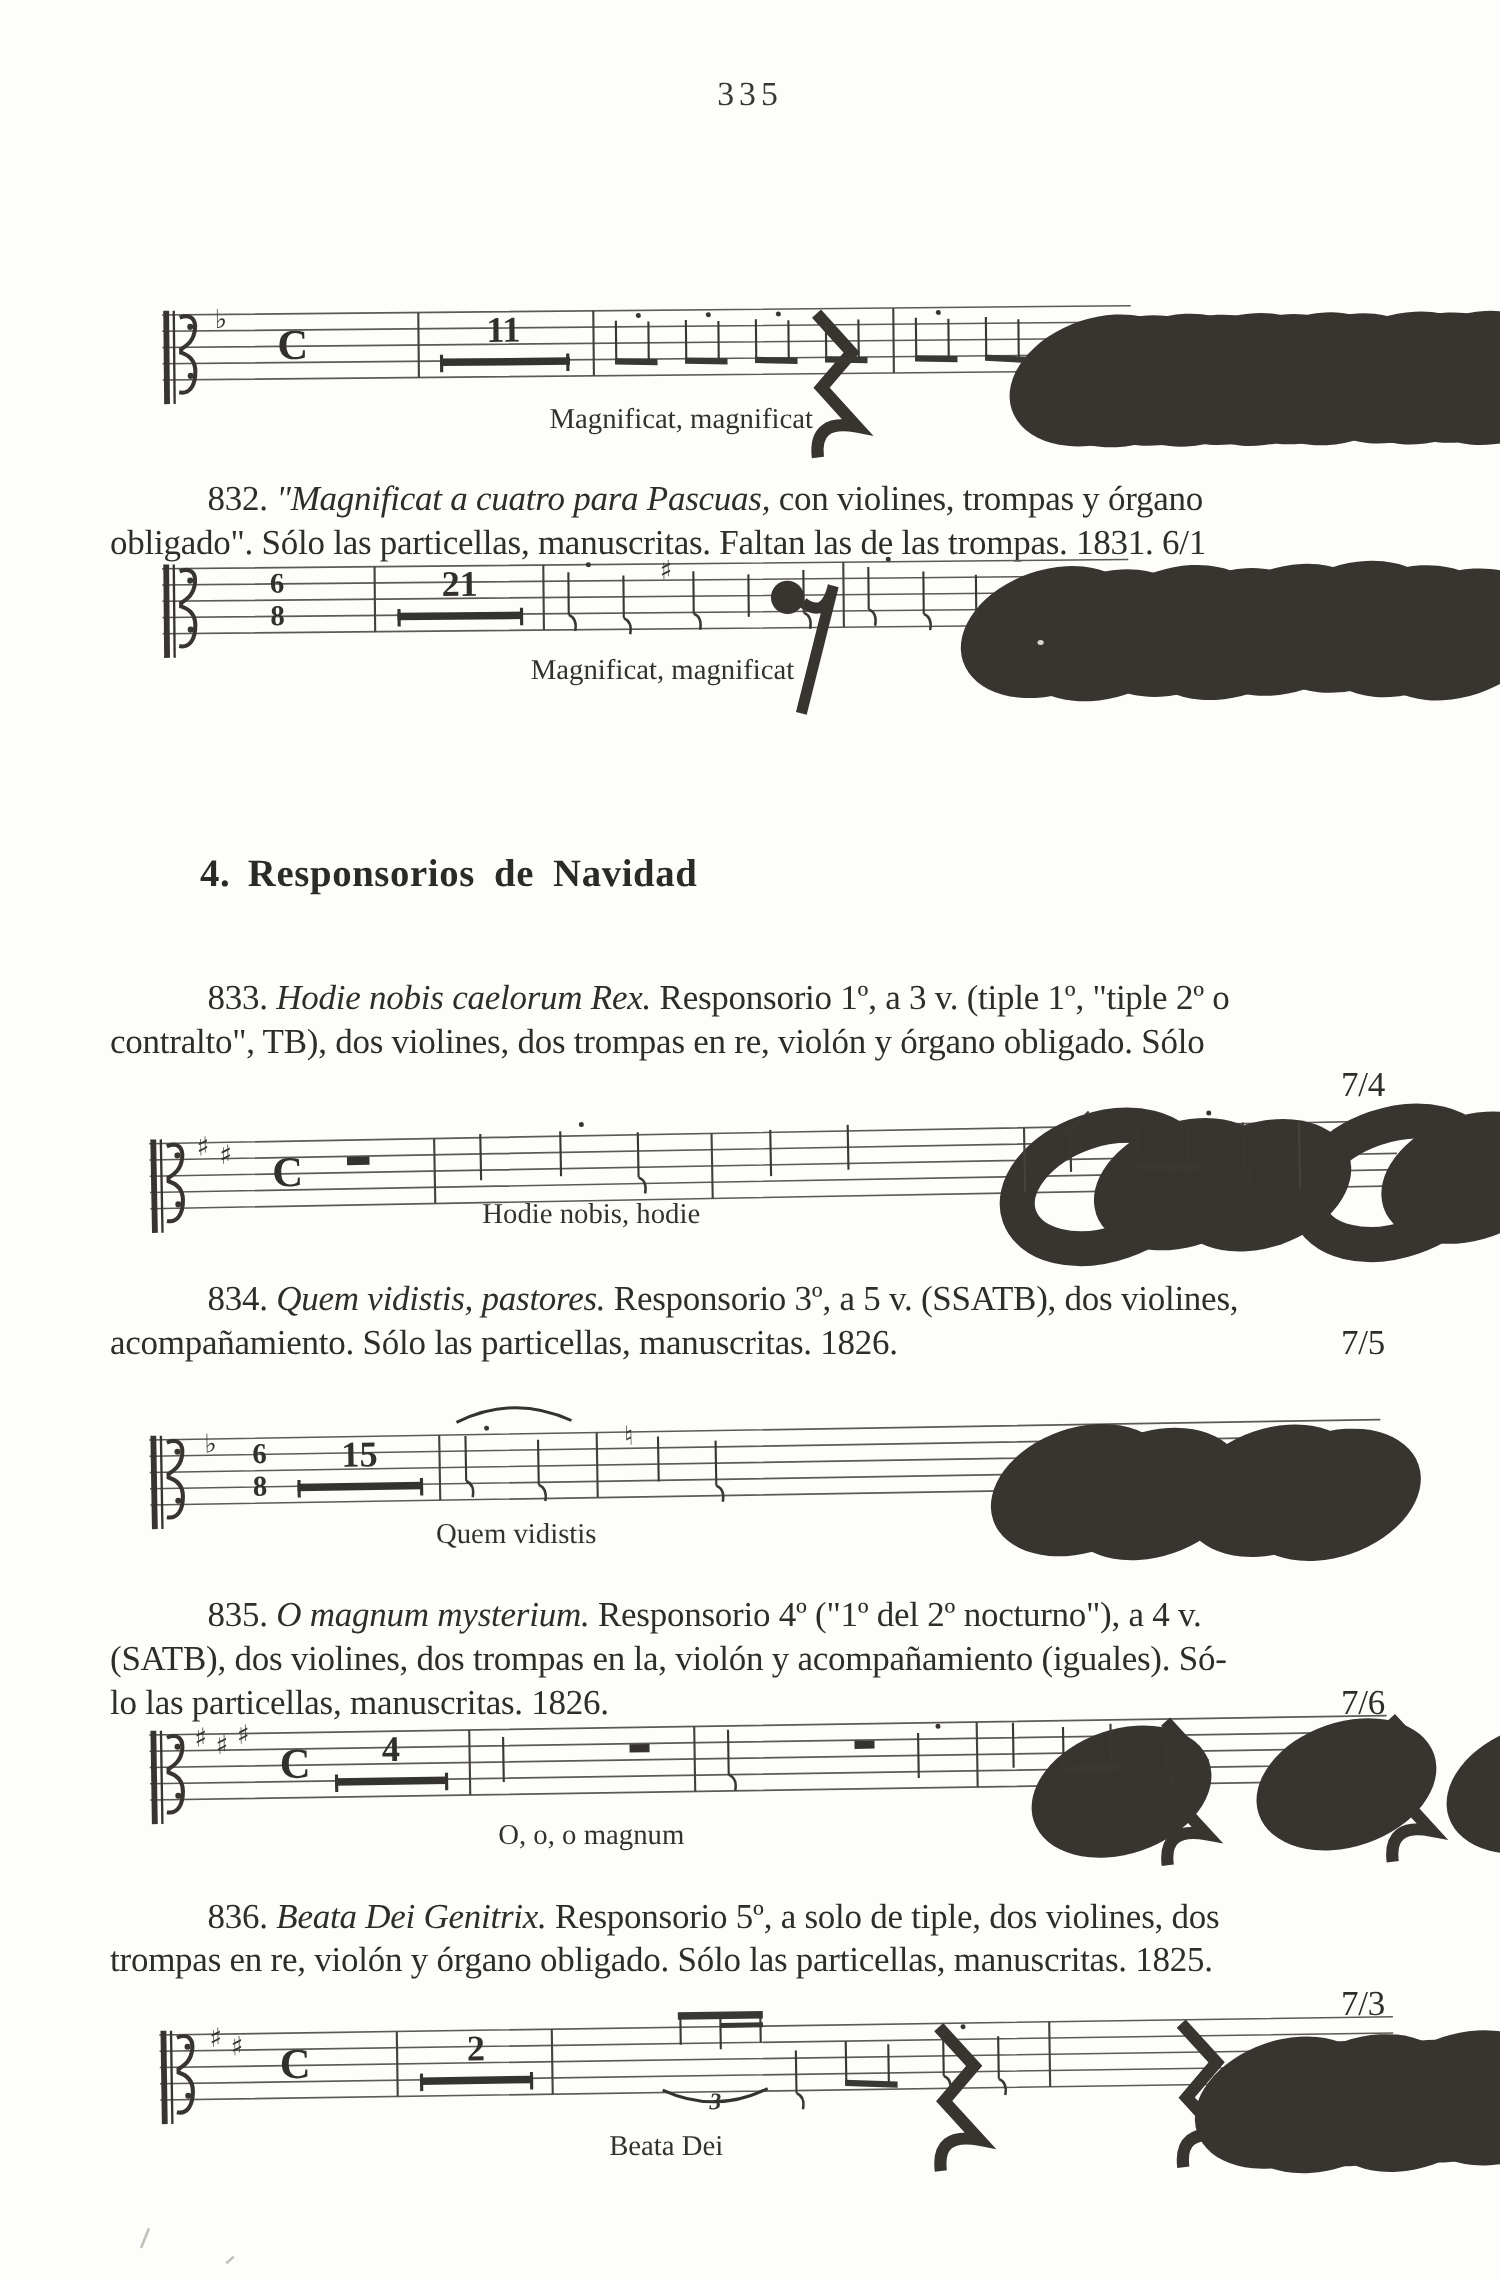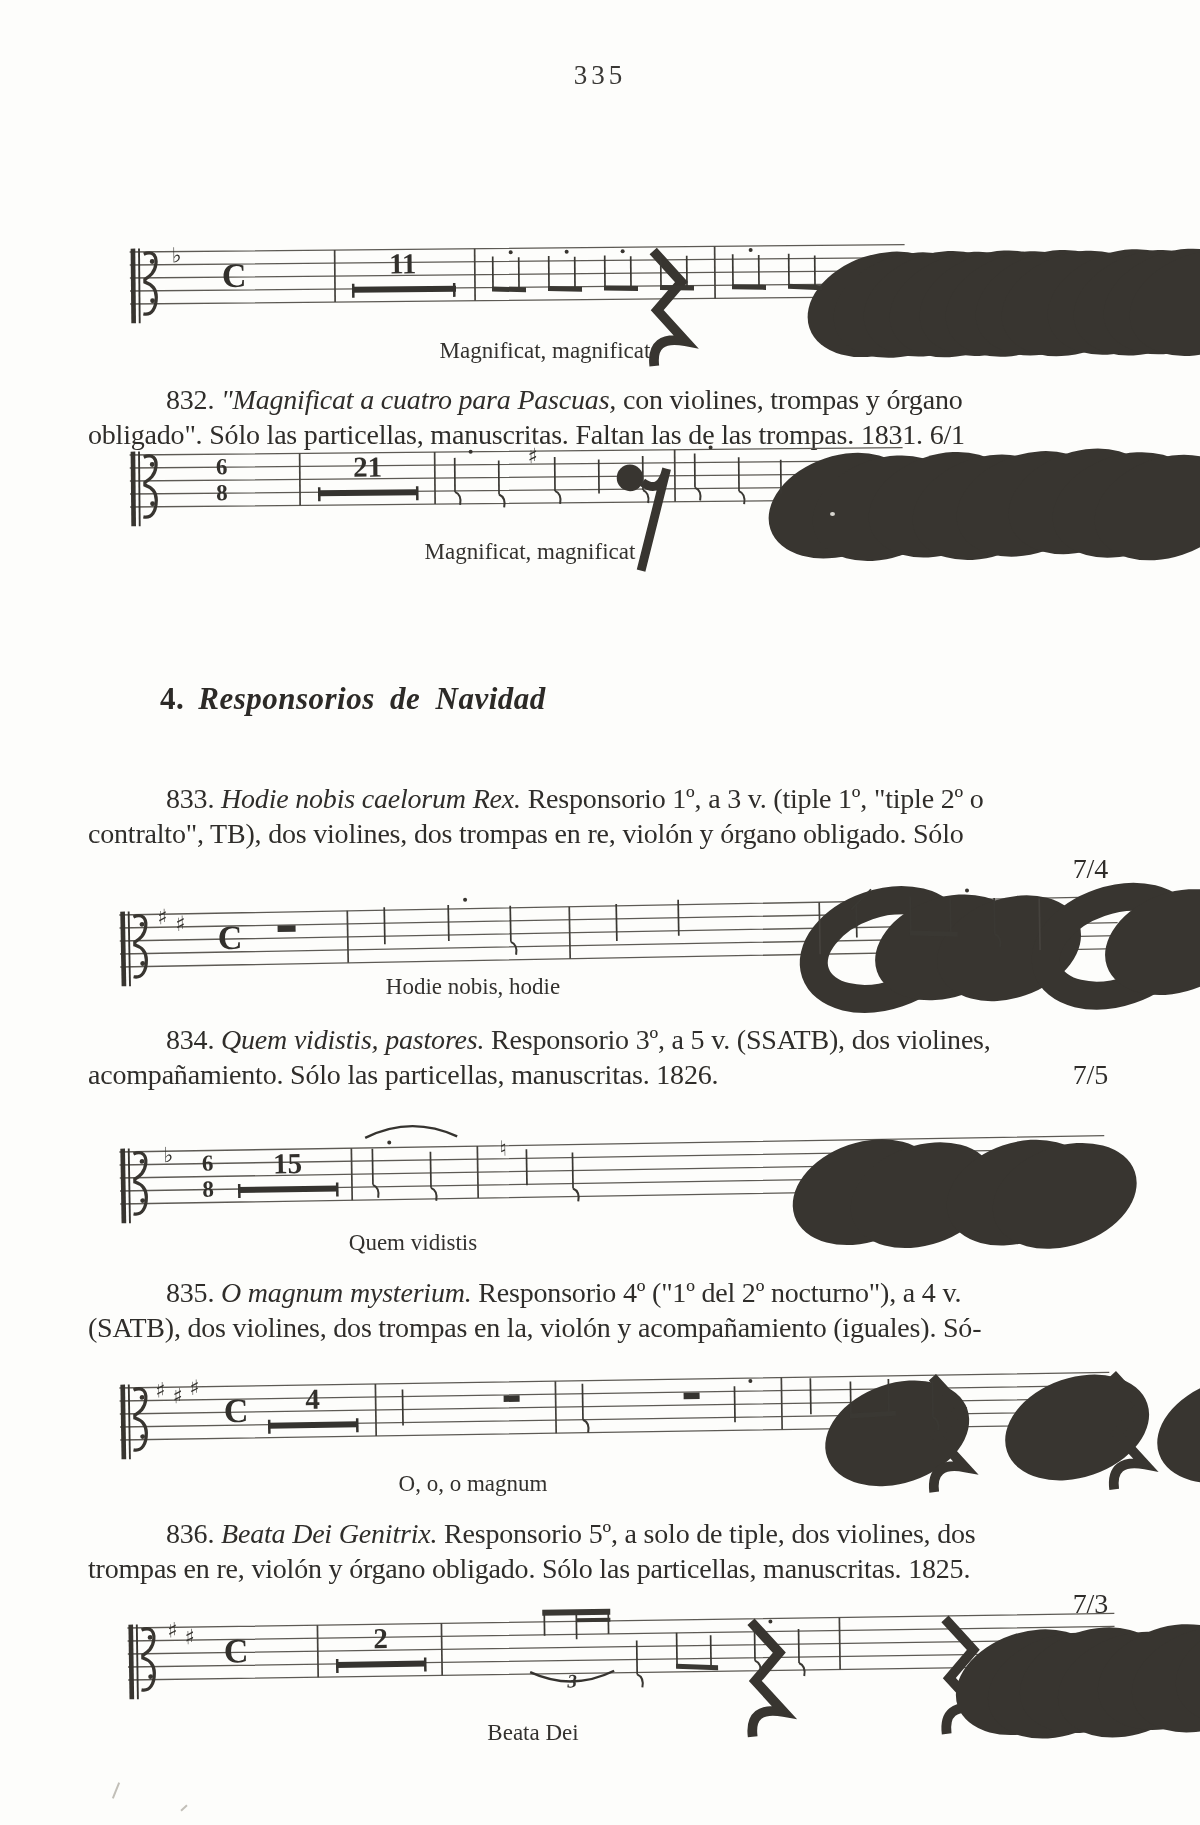--- a/index.html
+++ b/index.html
@@ -9,37 +9,37 @@
         font-size:27px;letter-spacing:4px;color:#3a3835;}
   
   .entry{position:absolute;left:88px;width:1022px;}
   .entry .line{font-size:28px;line-height:35px;white-space:nowrap;letter-spacing:-0.2px;color:#2f2d2a;}
   .entry .line.l1{padding-left:78px;}
   .entry .refline{position:relative;}
   .entry .ref{position:absolute;right:2px;top:0;margin-left:36px;}
   .heading{position:absolute;left:160px;top:681px;font-size:31px;font-weight:bold;
         letter-spacing:0.5px;white-space:nowrap;color:#2c2a27;}
   .heading .hnum{margin-right:14px;}
-  .heading .htitle{word-spacing:7px;font-style:italic;}
+  .heading .htitle{word-spacing:7px;}
   
   .incipit{position:absolute;transform-origin:0 50%;color:#383530;}
   .incipit svg{overflow:visible;display:block;}
   .staffline{stroke:#5d5a54;stroke-width:1.3;fill:none;}
   .bar{stroke:#45423d;stroke-width:1.7;}
   .stem{stroke:#3a3833;stroke-width:1.7;}
   .beam{fill:#3a3833;}
   .flagp{stroke:#3a3833;stroke-width:2;fill:none;}
   .mrest{fill:#35332f;}
   .mus-num{font:bold 29px "Liberation Serif",serif;fill:#32302c;}
   .time-c{font:bold 34px "Liberation Serif",serif;fill:#32302c;}
   .time-small{font:bold 23px "Liberation Serif",serif;fill:#32302c;}
   .acc{font:21px "DejaVu Sans",sans-serif;fill:#35332f;}
   .trip{font:italic bold 19px "Liberation Serif",serif;fill:#35332f;}
   .slur{stroke:#35332f;stroke-width:2.4;fill:none;}
-  .caption{position:absolute;transform:translateX(-50%);font-size:23px;white-space:nowrap;color:#33312e;margin-top:16px;}
+  .caption{position:absolute;transform:translateX(-50%);font-size:23px;white-space:nowrap;color:#33312e;}
   
   .pencil{position:absolute;background:#c2bfb8;}
   .dot-artifact{position:absolute;width:5px;height:4px;border-radius:50%;background:#d8d6d0;}
 </style>
 </head>
 <body>
 
 <div class="page">
 
   <svg width="0" height="0" style="position:absolute">
@@ -283,20 +283,24 @@
         <line class="stem" x1="453" y1="28" x2="453" y2="64"></line>
           <path class="flagp" d="M453,64 q7,3 5,13"></path>
       </g>
     </svg>
   </div>
   <div class="caption" style="left:413px;top:1214px;">Quem vidistis</div>
 
   <div class="entry" style="top:1275px;">
     <div class="line l1"><span>835. </span><i>O magnum mysterium.</i><span>  Responsorio 4º ("1º del 2º nocturno"), a 4 v.</span></div>
     <div class="line"><span>(SATB), dos violines, dos trompas en la, violón y acompañamiento (iguales). Só-</span></div>
+    <div class="line refline">
+      <span><span>lo las particellas, manuscritas. 1826.</span></span>
+      <span class="ref">7/6</span>
+    </div>
   </div>
 
   <div class="incipit" style="left:120px;top:1368px;transform:rotate(-0.9deg);">
     <svg width="990" height="115" viewBox="0 0 990 115">
       <path class="staffline" d="M0,20 H990 M0,33 H990 M0,46 H990 M0,59 H990 M0,72 H990"></path>
       <use href="#sym-clef" x="1" y="16" width="28" height="76"></use>
       <text class="acc" x="36" y="30">♯</text>
       <text class="acc" x="53" y="36">♯</text>
       <text class="acc" x="70" y="28">♯</text>
       <text class="time-c" x="104" y="56">C</text>

